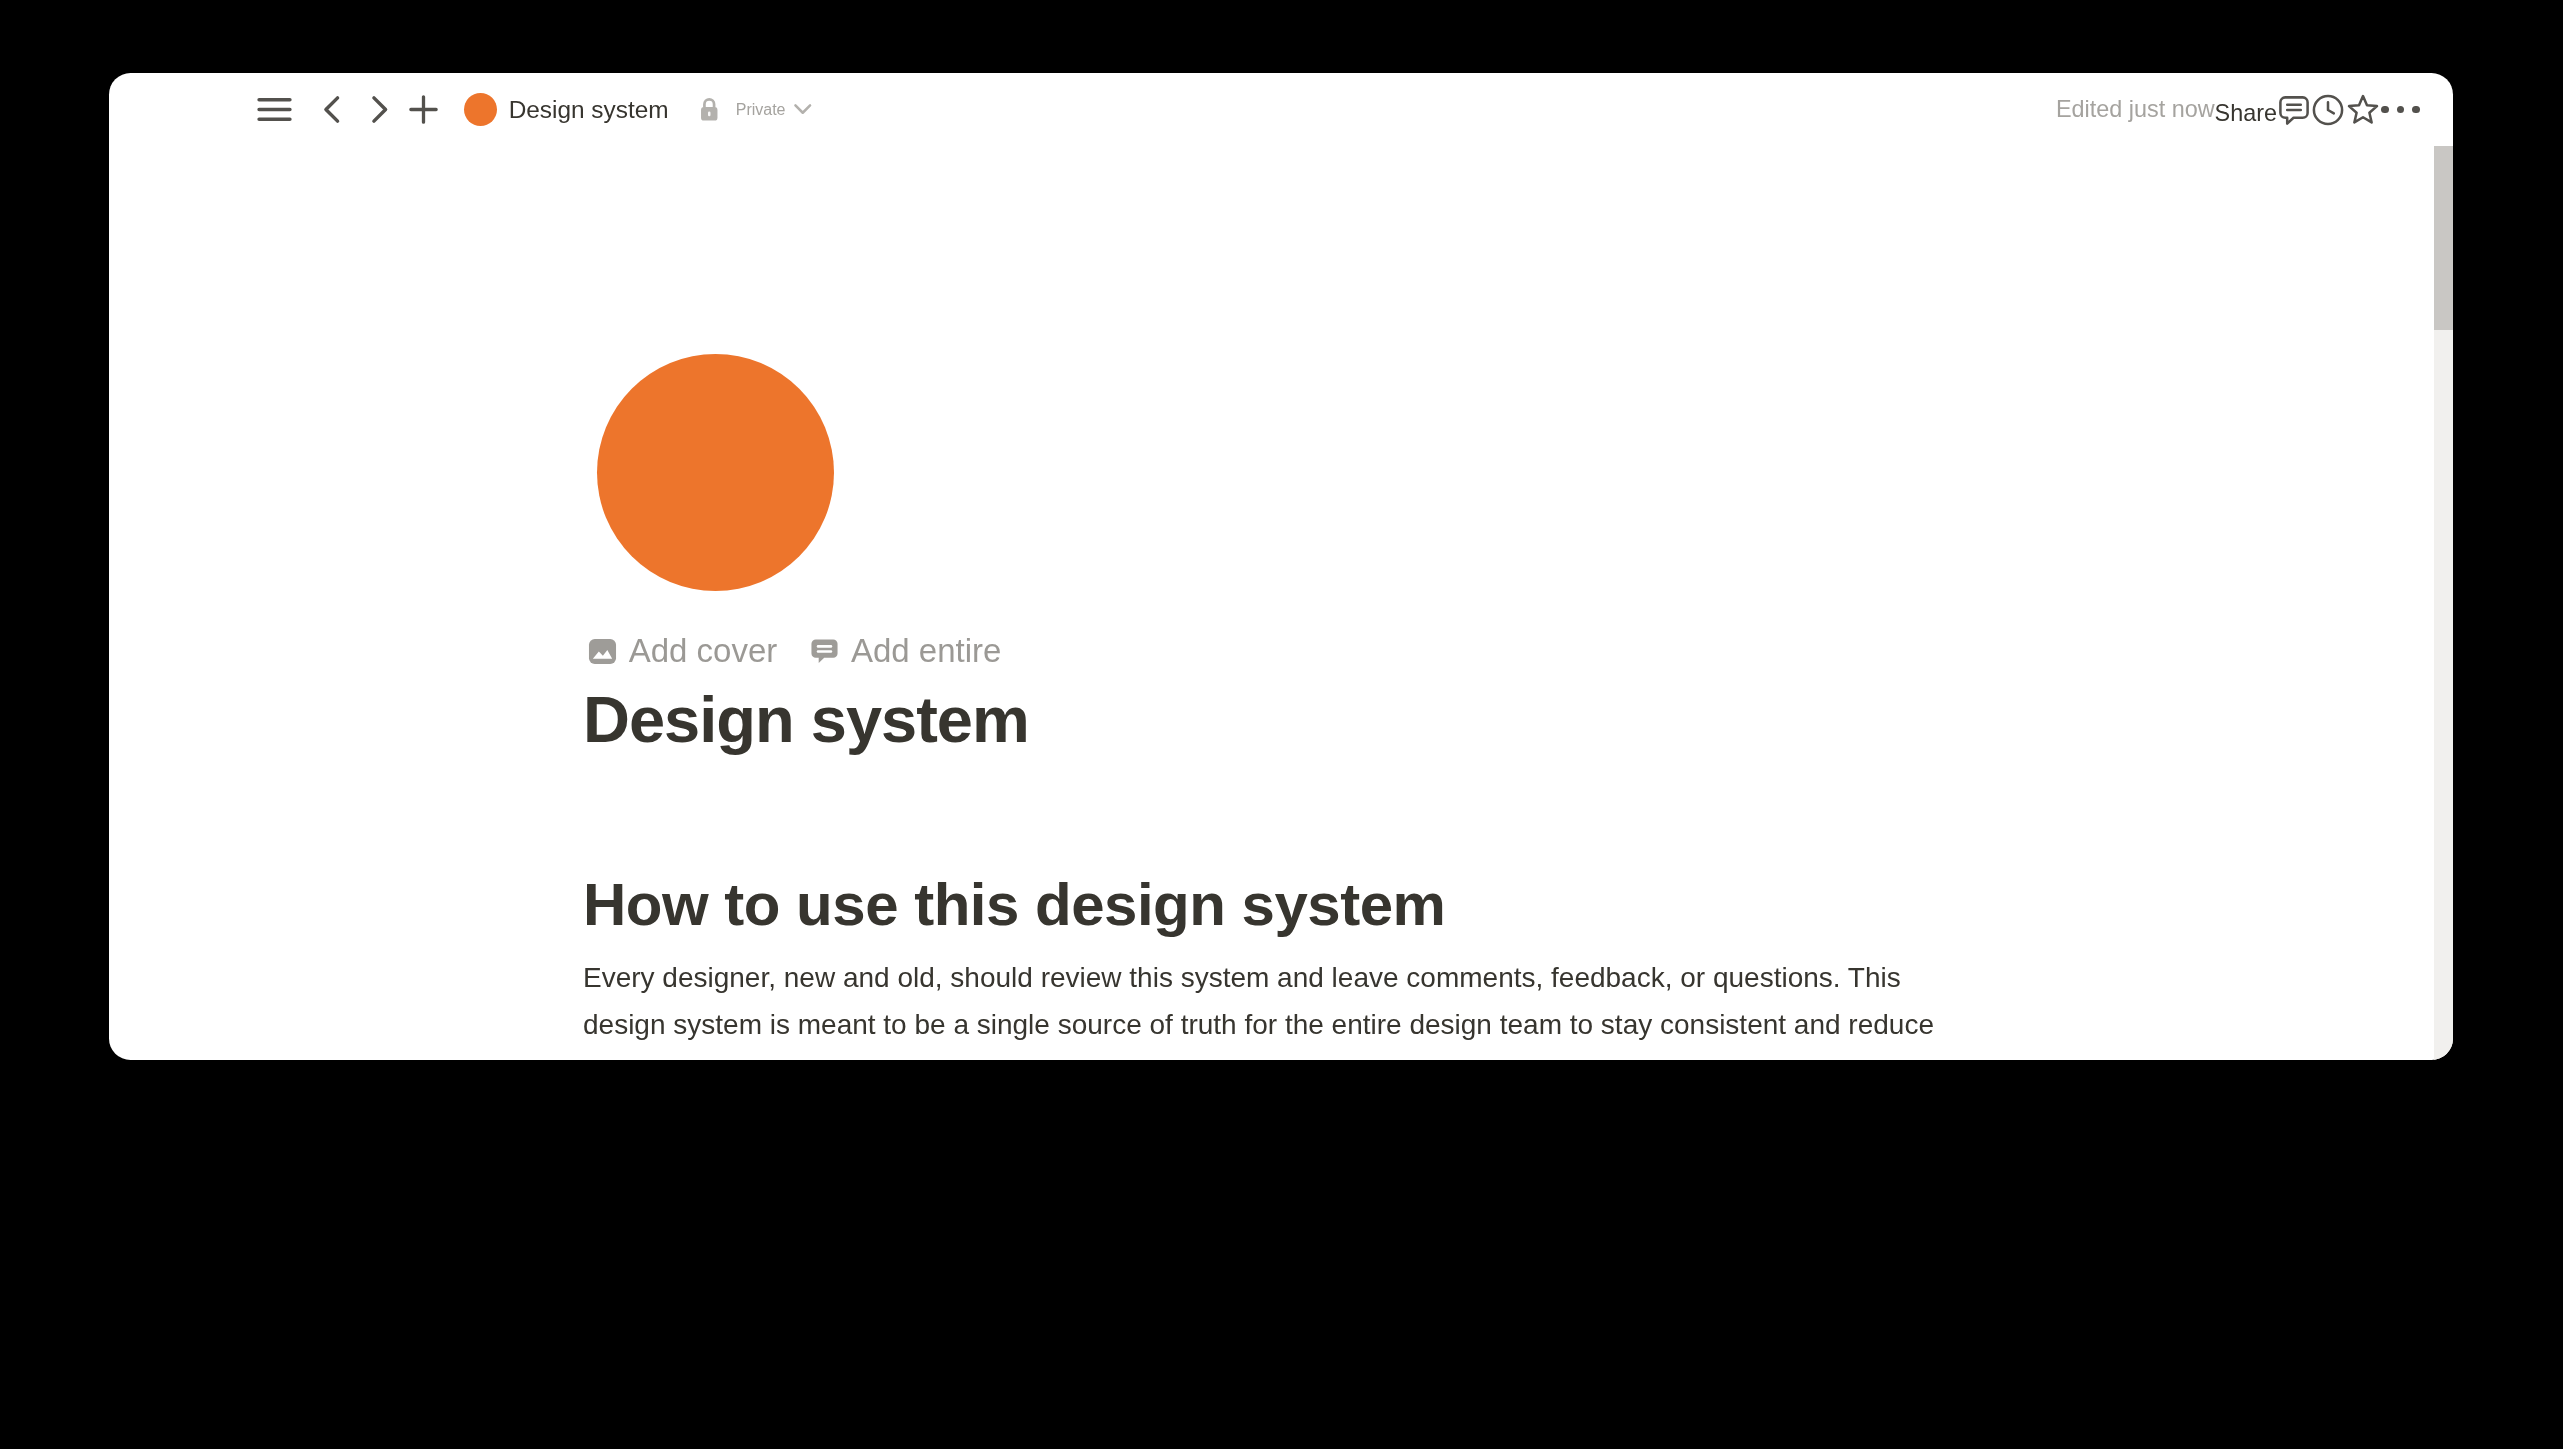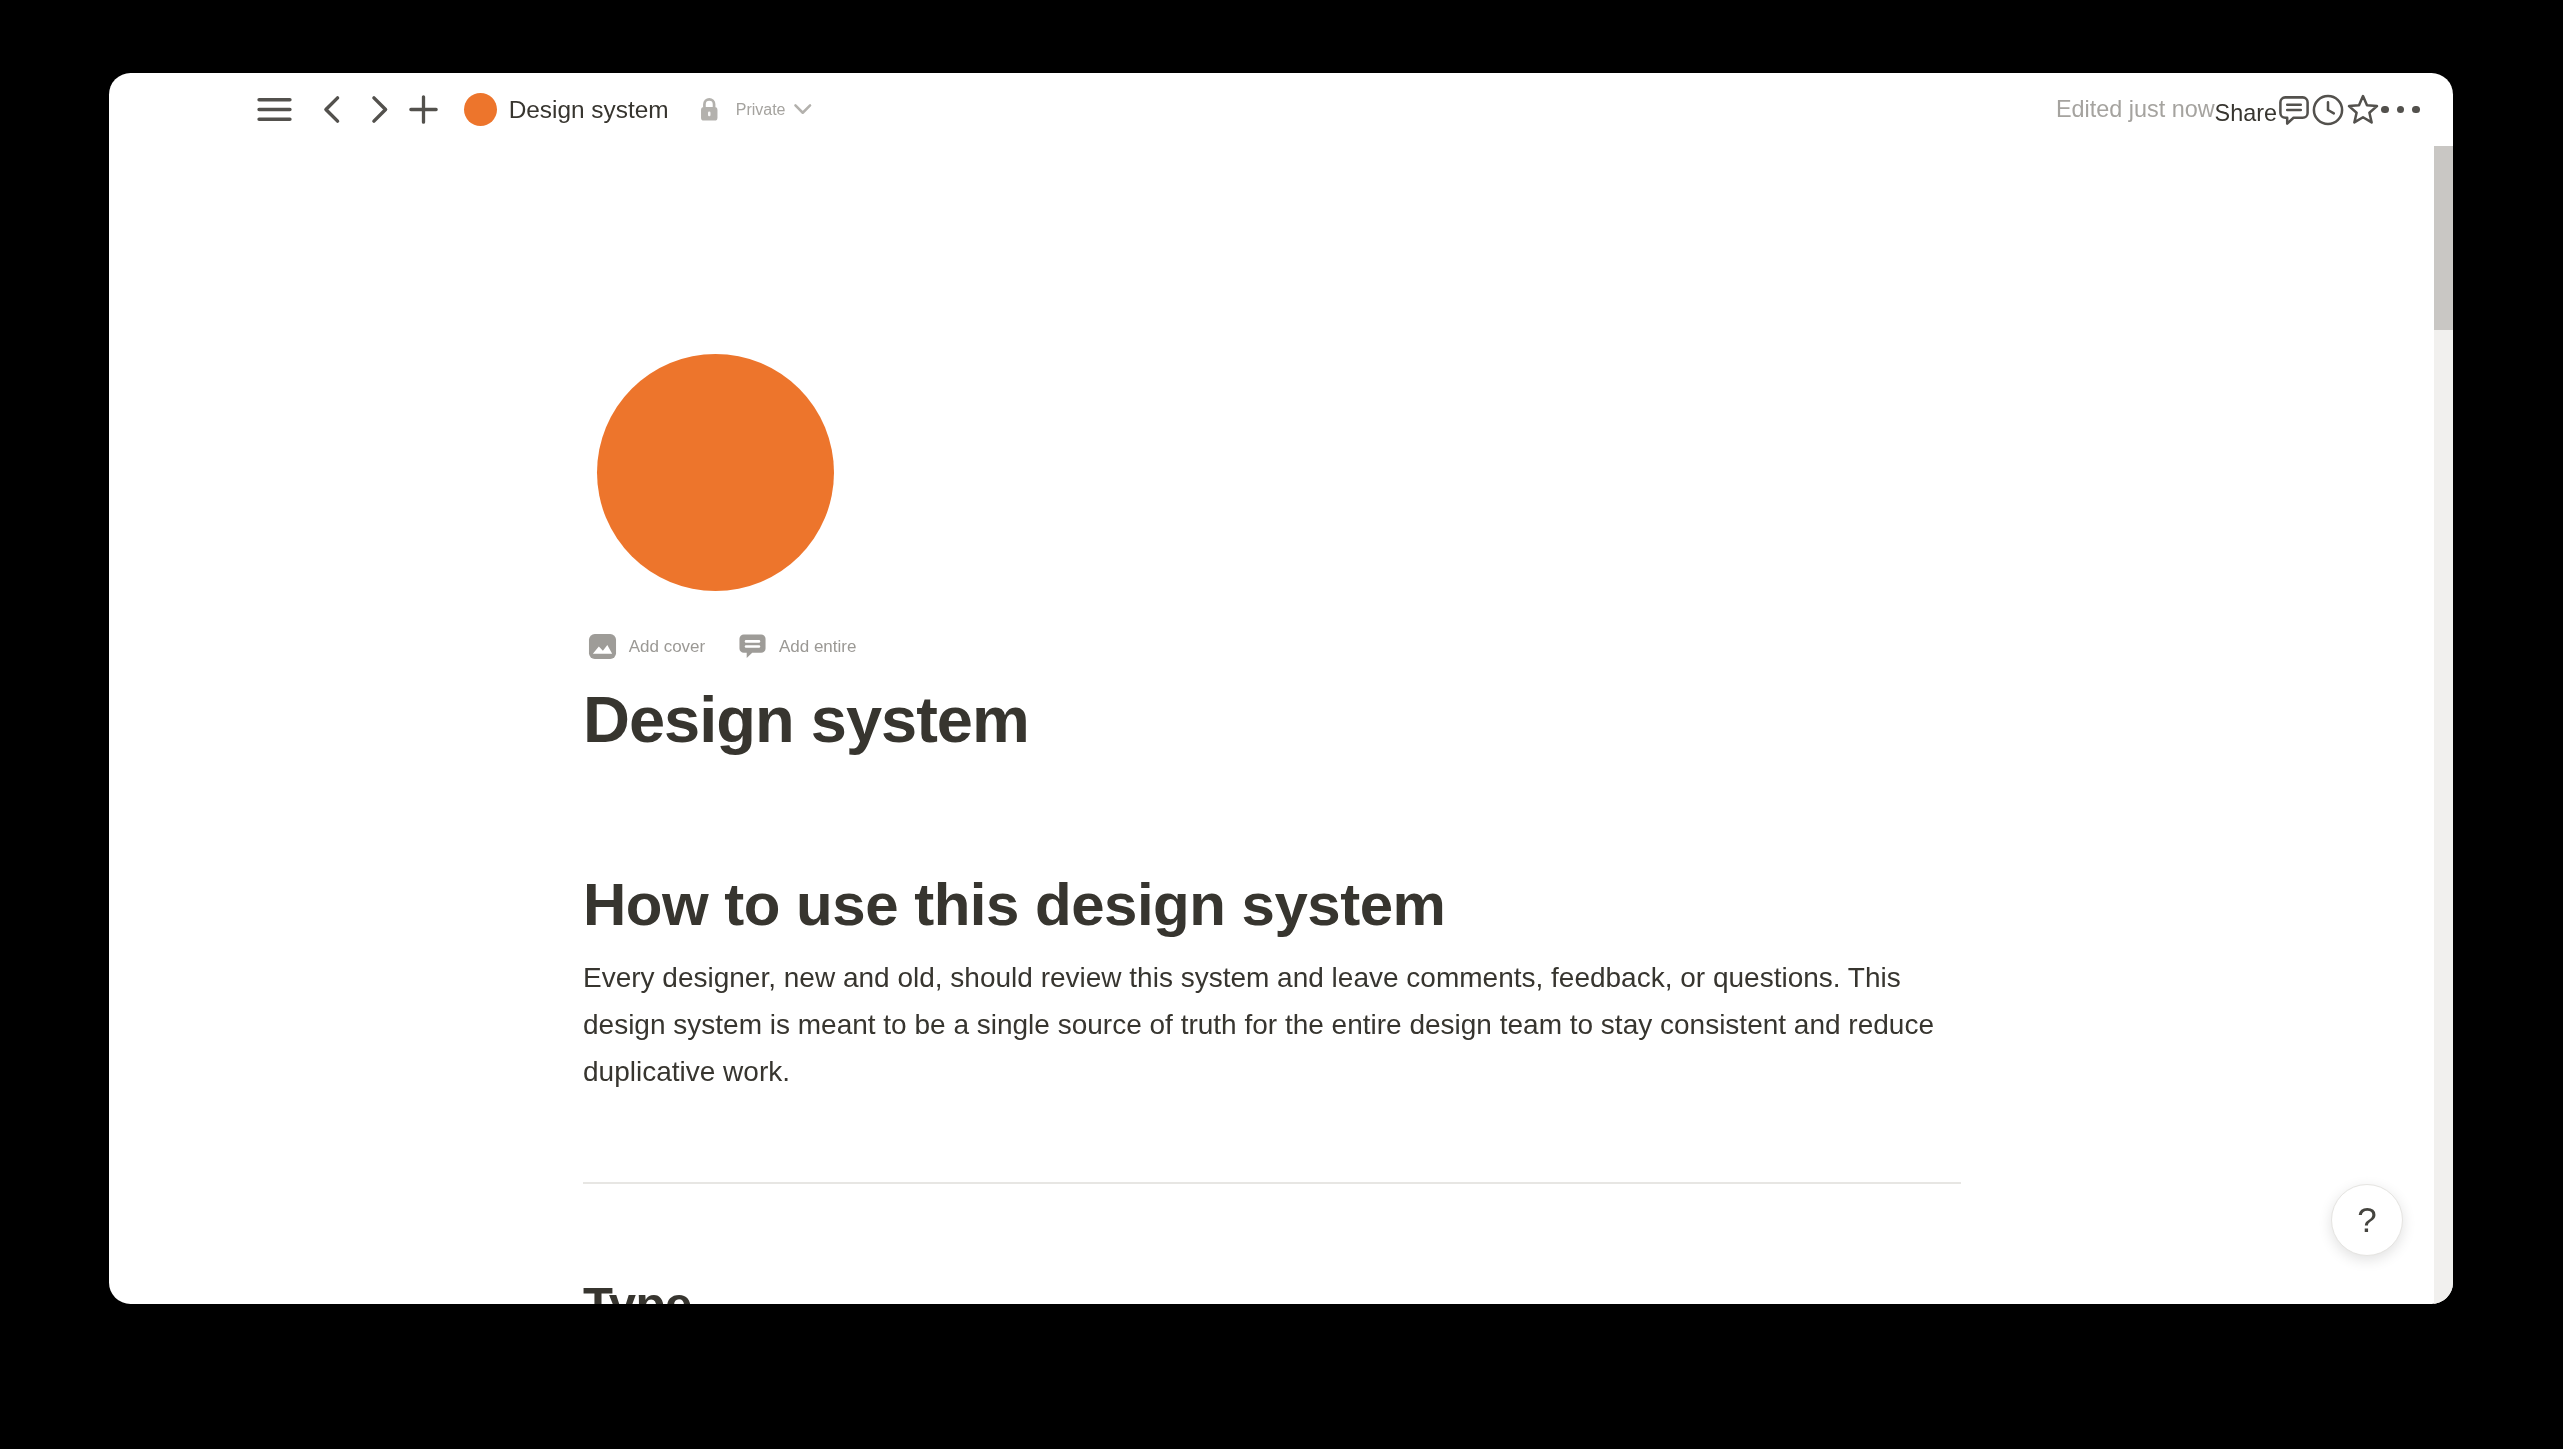--- a/index.html
+++ b/index.html
@@ -18,21 +18,21 @@
   body{
     background:#000;
     font-family:"Liberation Sans","DejaVu Sans",sans-serif;
     overflow:hidden;
   }
   .desktop{
     position:relative;width:2563px;height:1450px;
     background:#000;border-radius:55px;overflow:hidden;
   }
   .window{
-    position:absolute;left:109px;top:73px;width:2344px;height:1231px;
+    position:absolute;left:109px;top:73px;width:2344px;height:987px;
     background:#fff;border-radius:21.5px;overflow:hidden;
     box-shadow:0 17.6px 59px rgba(0,0,0,.55);
   }
   
   .topbar{
     position:absolute;left:0;top:0;right:0;height:73px;
     display:flex;align-items:center;
     padding:0 33px 0 148px;
   }
   .topbar .ibtn{
@@ -53,21 +53,21 @@
   .page-icon{
     position:absolute;left:488px;top:281px;width:237px;height:237px;
     border-radius:50%;background:var(--accent);border:none;cursor:pointer;
   }
   .icon-actions{
     position:absolute;left:479px;top:559px;
     display:flex;align-items:center;gap:33px;
   }
   .action-btn{
     display:flex;align-items:center;gap:11.7px;background:none;border:none;cursor:pointer;
-    font-size:17px;color:var(--action_gray);font-family:inherit;white-space:nowrap;
+    font-size:33px;color:var(--action_gray);font-family:inherit;white-space:nowrap;
   }
   .page-title{
     position:absolute;left:474px;top:608px;
     font-size:65px;line-height:1.2;font-weight:700;letter-spacing:-1px;color:var(--text);
   }
   .section-heading{
     position:absolute;left:474px;top:793px;
     font-size:60px;line-height:1.3;font-weight:700;letter-spacing:-0.5px;color:var(--text);
   }
   .paragraph{

